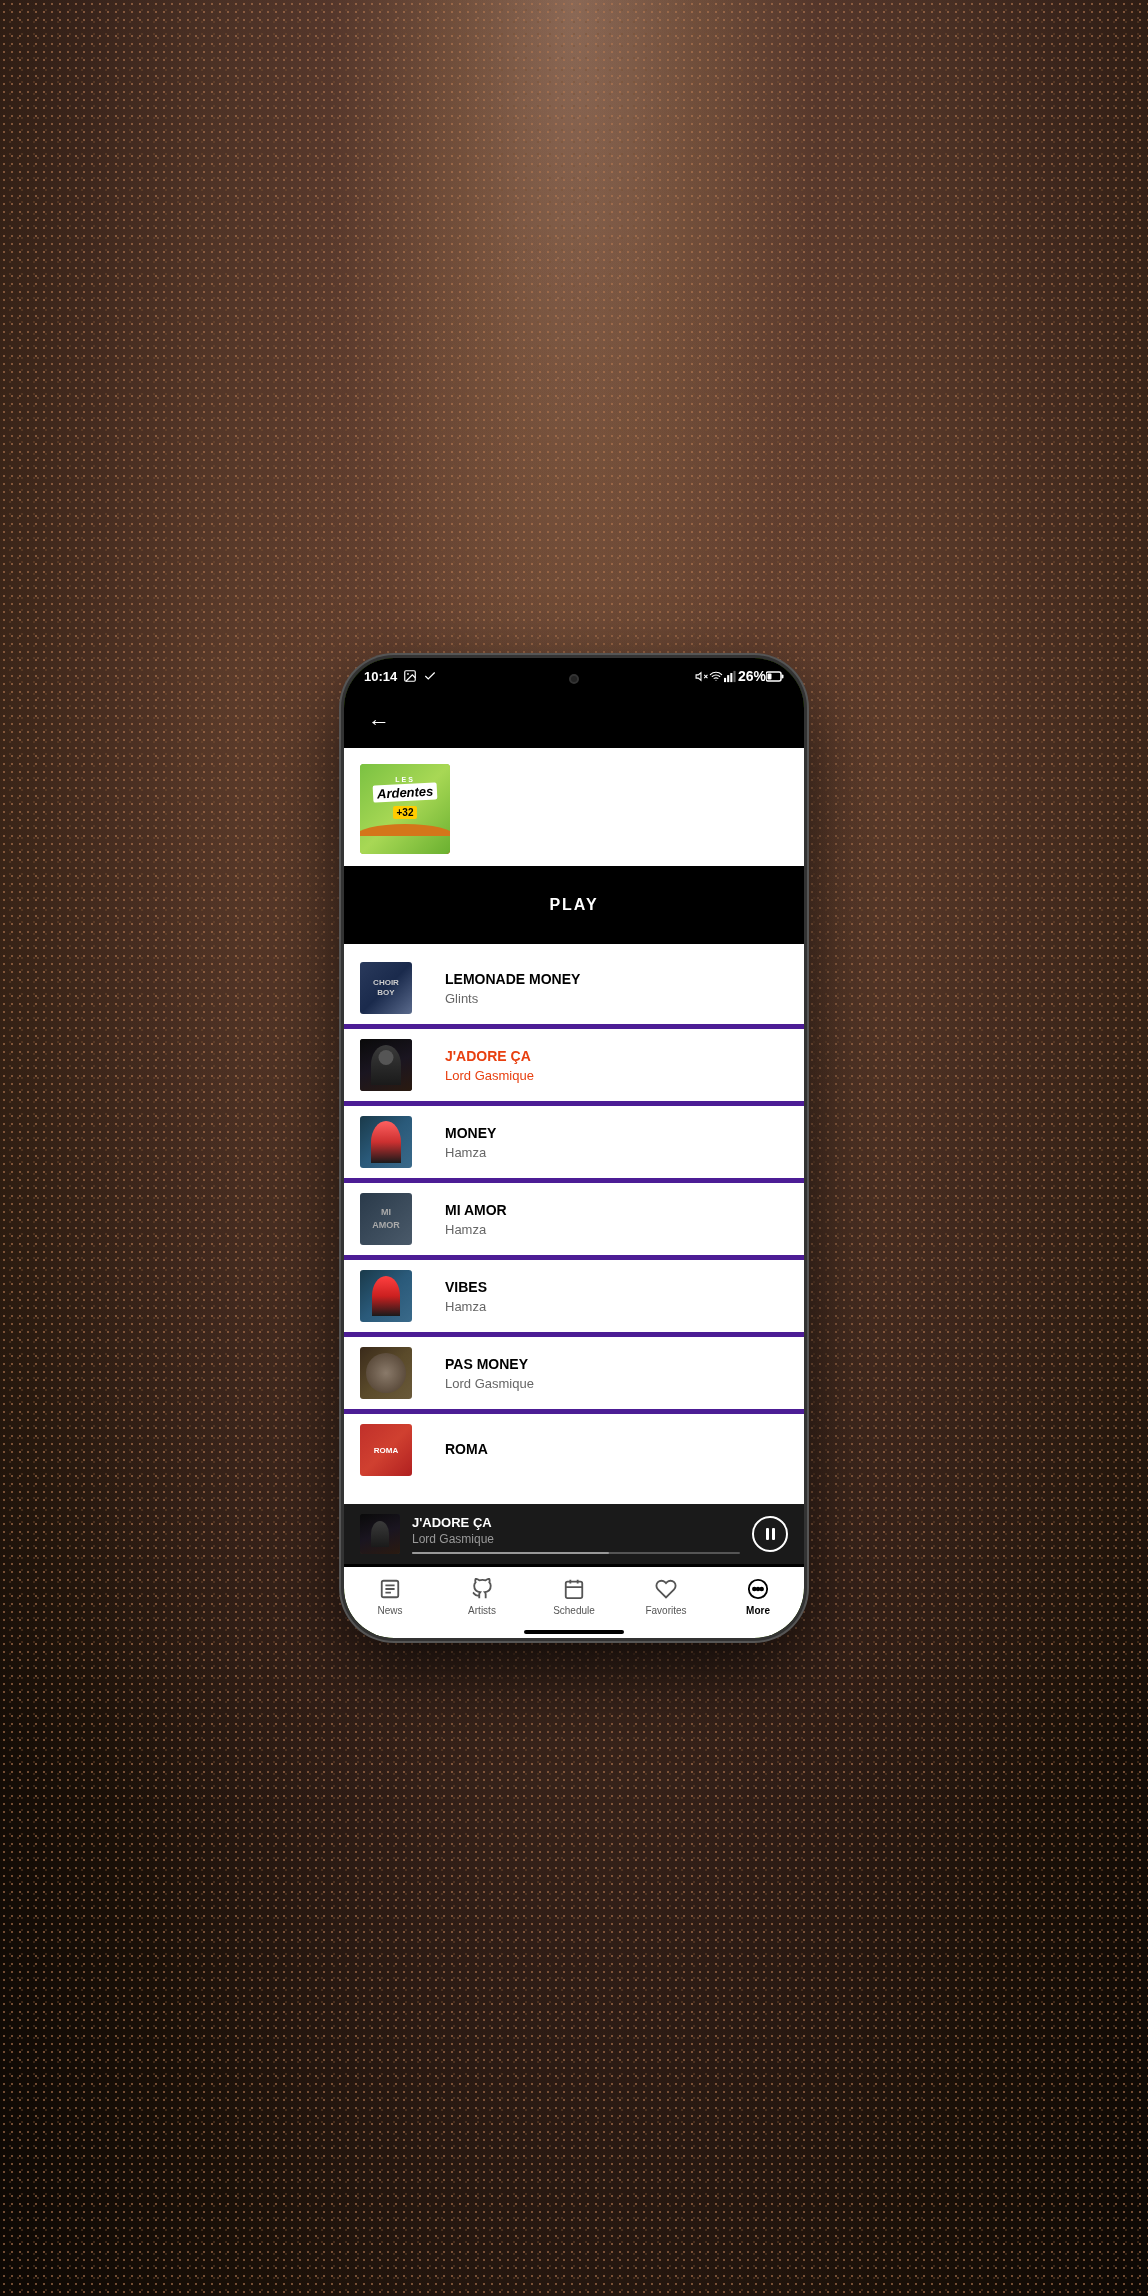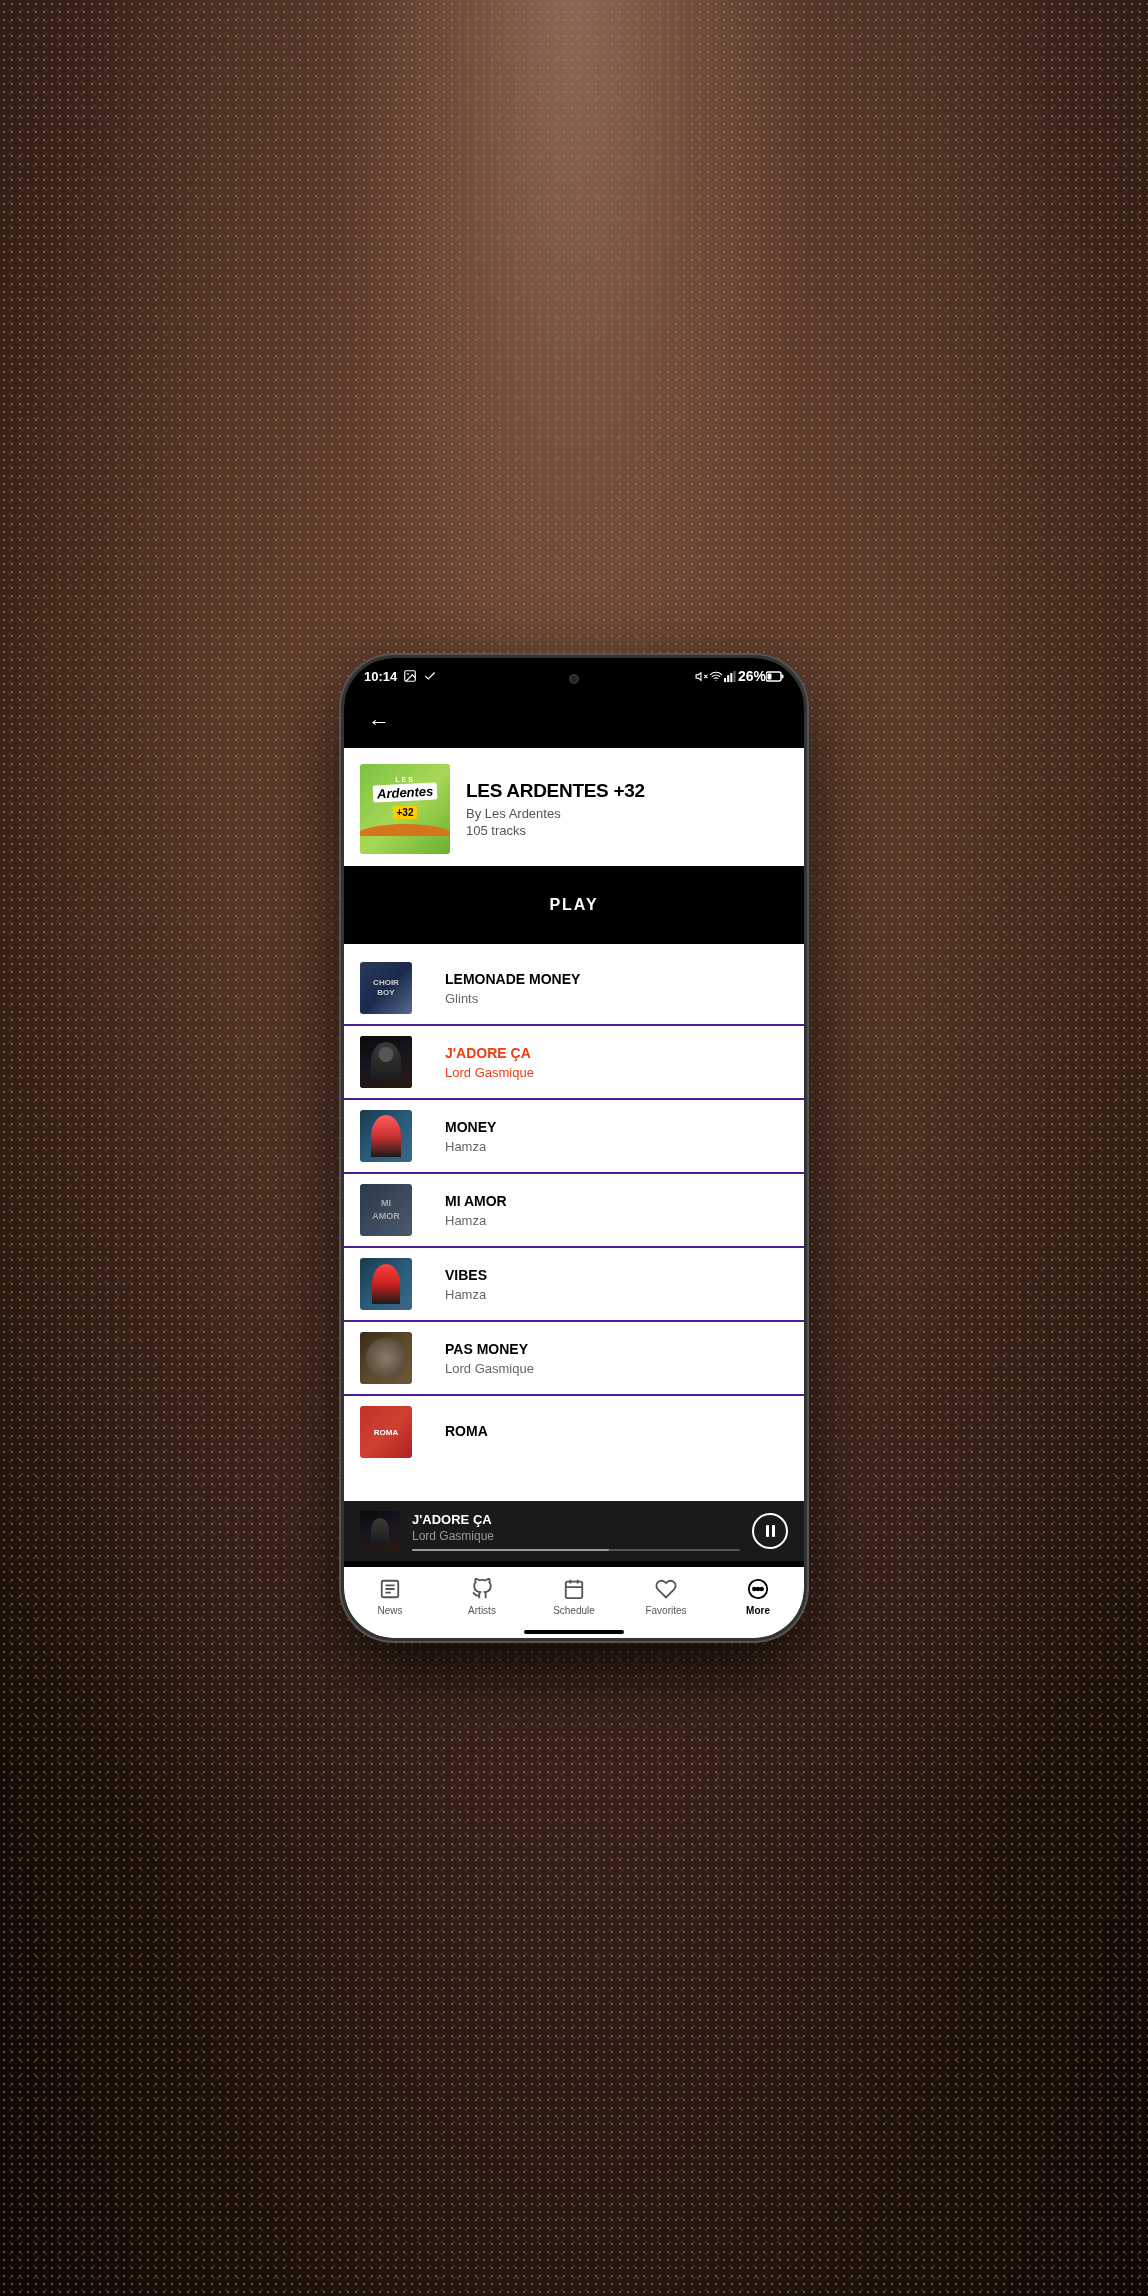--- a/index.html
+++ b/index.html
@@ -216,21 +216,21 @@
       cursor: pointer;
       margin: 0 0 8px;
     }
 
     
     .track-item {
       display: flex;
       align-items: center;
       padding: 10px 16px;
       gap: 14px;
-      border-bottom: 2px solid #4c1d95;
+      border-bottom: 5px solid #4c1d95;
       cursor: pointer;
     }
 
     .track-art {
       width: 52px;
       height: 52px;
       border-radius: 3px;
       flex-shrink: 0;
       overflow: hidden;
     }
@@ -339,21 +339,21 @@
       width: 3px;
       height: 12px;
       background: #fff;
       border-radius: 1px;
     }
 
     
     .bottom-nav {
       background: #fff;
       display: flex;
-      border-top: 6px solid #000000;
+      border-top: 3px solid #000000;
       flex-shrink: 0;
       justify-content: space-between;
     }
 
     .nav-item {
       flex: 1;
       display: flex;
       flex-direction: column;
       align-items: center;
       padding: 10px 0 8px;
@@ -463,25 +463,20 @@
 
             <div style="position:absolute;inset:0;background:linear-gradient(135deg, #7bc142 0%, #a8d855 50%, #6ab030 100%);"></div>
             <div class="art-wave"></div>
             <div style="position:absolute;top:12px;left:50%;transform:translateX(-50%);text-align:center;width:80px;">
               <div style="font-size:7px;font-weight:900;color:#fff;letter-spacing:2px;text-transform:uppercase;">Les</div>
               <div style="font-size:13px;font-weight:900;color:#000;background:#fff;padding:1px 4px;border-radius:2px;display:inline-block;transform:rotate(-3deg);margin:1px 0;font-style:italic;">Ardentes</div>
               <div style="font-size:10px;font-weight:900;color:#000;background:#ffcc00;padding:1px 4px;border-radius:2px;display:inline-block;margin-top:3px;">+32</div>
             </div>
           </div>
         </div>
-        <div class="playlist-info">
-          <div class="playlist-title">LES ARDENTES +32</div>
-          <div class="playlist-by">By Les Ardentes</div>
-          <div class="playlist-tracks">105 tracks</div>
-        </div>
       </div>
 
       <div class="play-btn">PLAY</div>
 
       <div class="track-list">
 
         <div class="track-item">
           <div class="track-art art-choir">
             <div style="width:100%;height:100%;background:linear-gradient(135deg,#2a3a5c,#1a2a4c,#5a6a8c);display:flex;align-items:center;justify-content:center;">
               <div style="color:#ccc;font-size:8px;text-align:center;font-weight:bold;line-height:1.2;">CHOIR<br>BOY</div>

